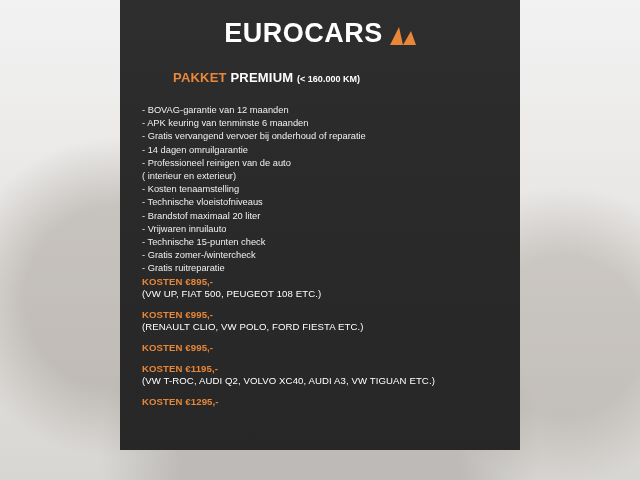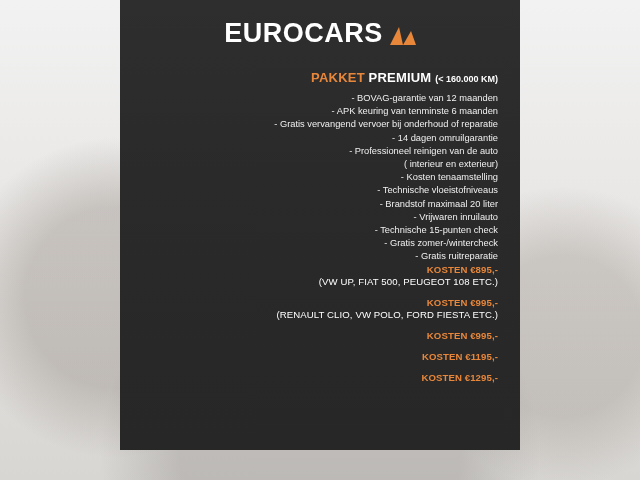--- a/index.html
+++ b/index.html
@@ -11,21 +11,20 @@
     width: 640px;
     height: 480px;
     font-family: "Liberation Sans", sans-serif;
     overflow: hidden;
   }
   .page {
     position: relative;
     width: 640px;
     height: 404px;
     background: #ffffff;
-    text-align: right;
   }
   
   .photo-backdrop {
     position: absolute;
     left: 0; top: 0;
     width: 640px; height: 480px;
     background:
       radial-gradient(circle at 18% 62%, rgba(120,110,100,0.30) 0 90px, rgba(255,255,255,0) 160px),
       radial-gradient(circle at 88% 70%, rgba(130,120,110,0.28) 0 80px, rgba(255,255,255,0) 150px),
       radial-gradient(circle at 50% 95%, rgba(90,85,80,0.22) 0 140px, rgba(255,255,255,0) 220px),
@@ -77,21 +76,21 @@
   .headline .premium { color: #ffffff; }
   .headline .km {
     color: #ffffff;
     font-size: 9px;
     font-weight: bold;
     letter-spacing: 0;
   }
   
   ul.features {
     list-style: none;
-    margin: 7px 0 0 0;
+    margin: 19px 0 0 0;
     padding: 0;
   }
   ul.features li {
     font-size: 9.3px;
     line-height: 13.2px;
     color: #f0f0f0;
     white-space: pre-line;
     font-weight: normal;
   }
   
@@ -164,20 +163,21 @@
       </div>
       <div class="price-block">
         <div class="price-kosten">KOSTEN €995,-</div>
         <div class="price-cars">(RENAULT CLIO, VW POLO, FORD FIESTA ETC.)</div>
       </div>
       <div class="price-block">
         <div class="price-kosten">KOSTEN €995,-</div>
       </div>
       <div class="price-block">
         <div class="price-kosten">KOSTEN €1195,-</div>
+        <div class="price-cars">(VW T-ROC, AUDI Q2, VOLVO XC40, AUDI A3, VW TIGUAN ETC.)</div>
       </div>
       <div class="price-block">
         <div class="price-kosten">KOSTEN €1295,-</div>
 
       </div>
     </div>
 
   </div>
 </div>
 

